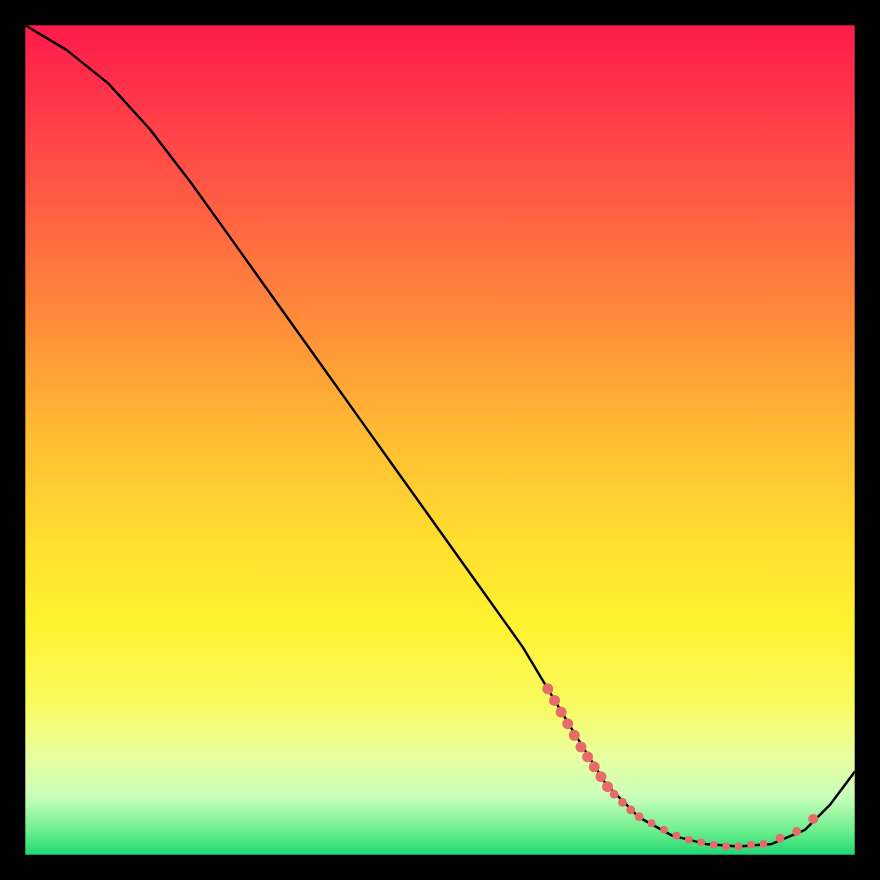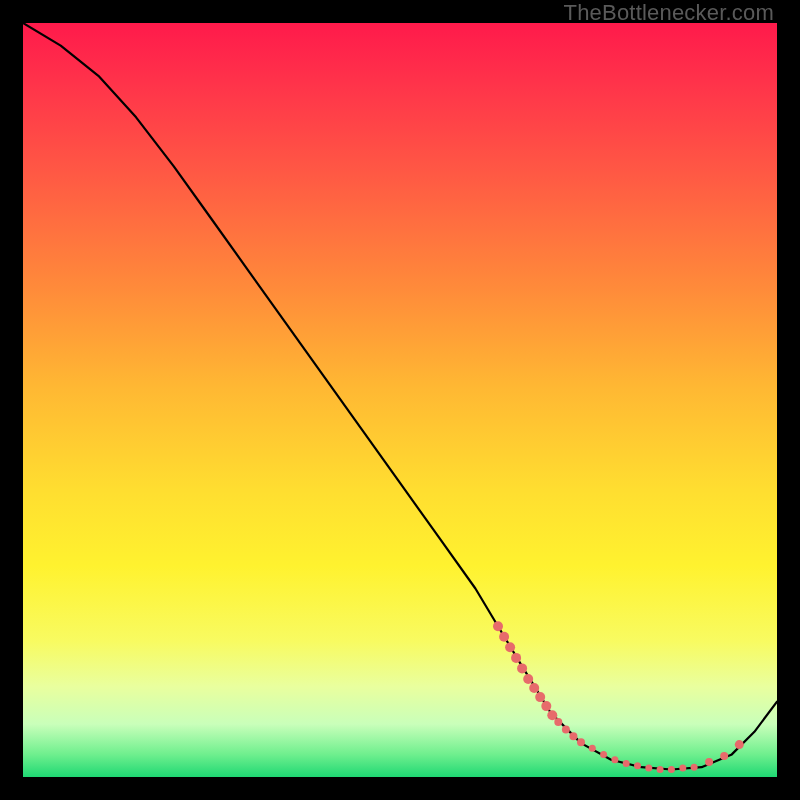--- a/index.html
+++ b/index.html
@@ -53,21 +53,20 @@
     left: 0;
     top: 0;
     width: 754px;
     height: 754px;
   }
 </style>
 </head>
 <body>
 
 <div class="frame">
-  <div class="watermark">TheBottlenecker.com</div>
   <div class="plot">
     <svg class="curve" viewBox="0 0 754 754">
       <path id="curve-path" fill="none" stroke="#000" stroke-width="2.2" stroke-linejoin="round" stroke-linecap="round" d="M0.0 0.0 L37.7 22.6 L75.4 52.8 L113.1 94.3 L150.8 143.3 L188.5 196.0 L226.2 248.8 L263.9 301.6 L301.6 354.4 L339.3 407.2 L377.0 459.9 L414.7 512.7 L452.4 565.5 L475.0 603.2 L497.6 640.9 L527.8 689.9 L558.0 720.1 L588.1 736.7 L618.3 744.2 L648.4 746.5 L678.6 744.2 L708.8 731.4 L731.4 708.8 L754.0 678.6"></path>
       <g id="marker-group">
           <circle cx="475.0" cy="603.2" r="5.0" fill="#e76b6b"></circle>
           <circle cx="481.1" cy="613.8" r="5.0" fill="#e76b6b"></circle>
           <circle cx="487.1" cy="624.3" r="5.0" fill="#e76b6b"></circle>
           <circle cx="493.1" cy="634.9" r="5.0" fill="#e76b6b"></circle>
           <circle cx="499.1" cy="645.4" r="5.0" fill="#e76b6b"></circle>
           <circle cx="505.2" cy="656.0" r="5.0" fill="#e76b6b"></circle>

